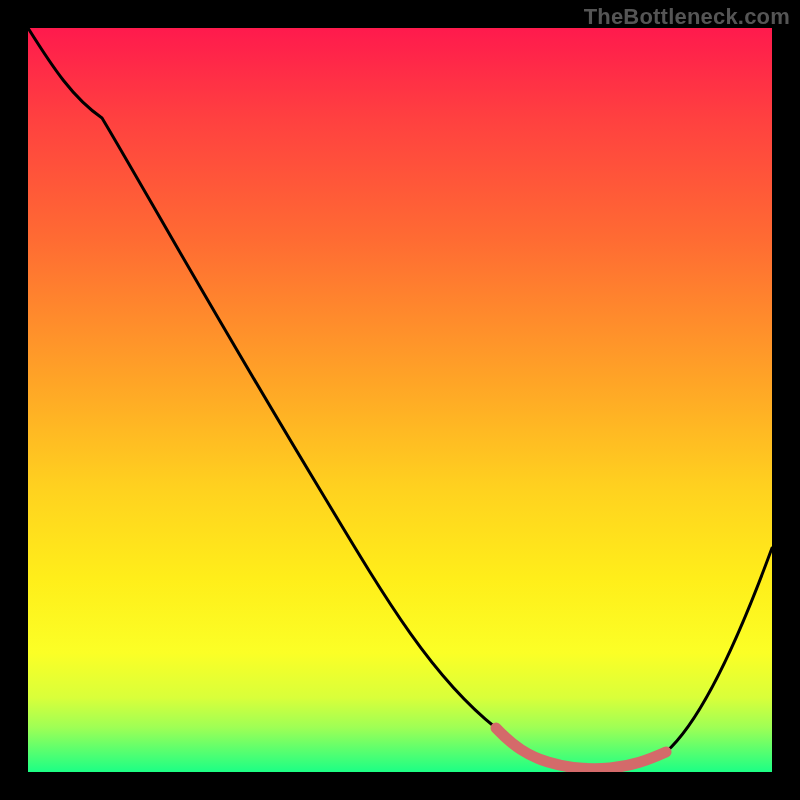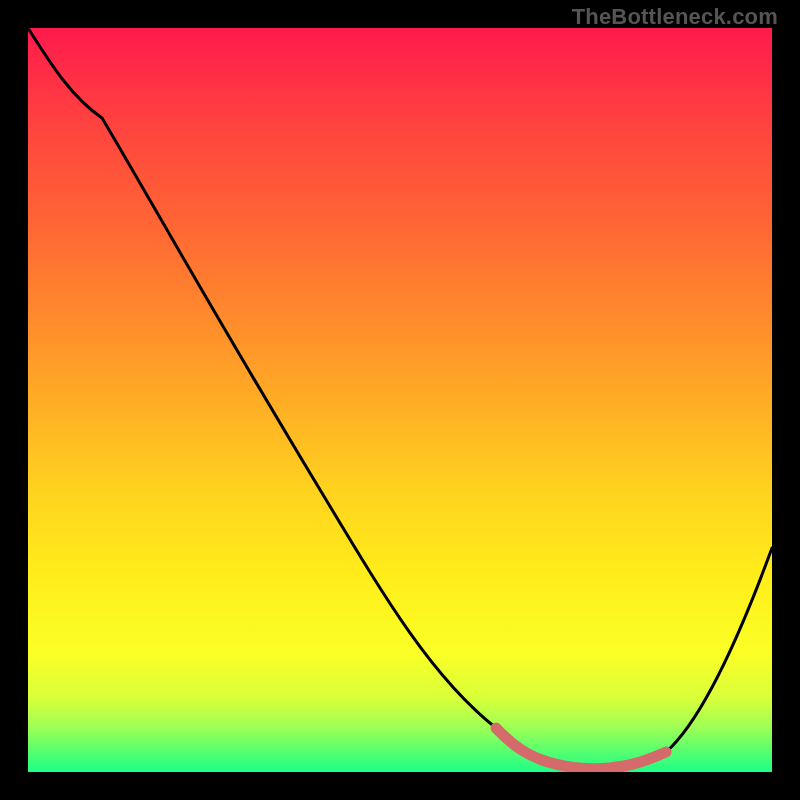--- a/index.html
+++ b/index.html
@@ -36,21 +36,21 @@
       #fbff26 84%,
       #d9ff3a 90%,
       #9fff55 94%,
       #5cff6e 97%,
       #1cff85 100%
     );
   }
   .watermark {
     position: absolute;
     top: 4px;
-    right: 22px;
+    right: 10px;
     color: #555;
     font-size: 22px;
     font-weight: 600;
     letter-spacing: 0.2px;
     user-select: none;
   }
   svg.curve {
     position: absolute;
     left: 0;
     top: 0;

